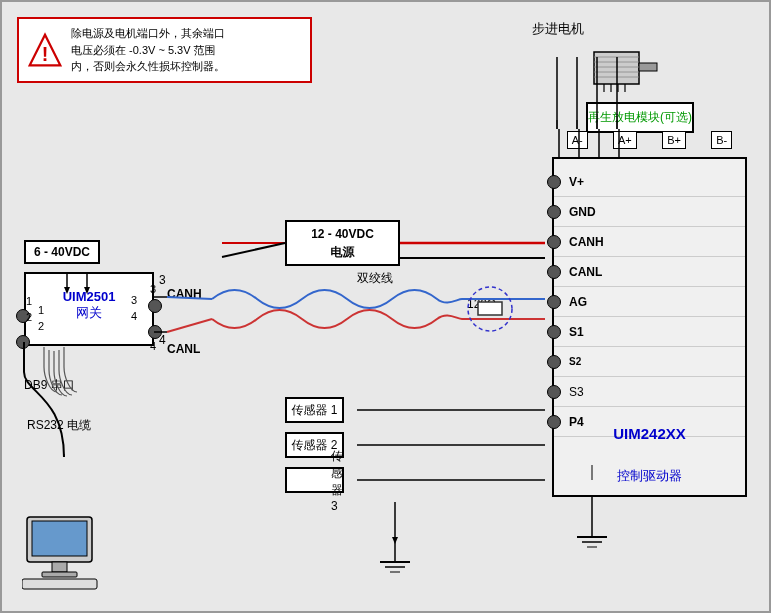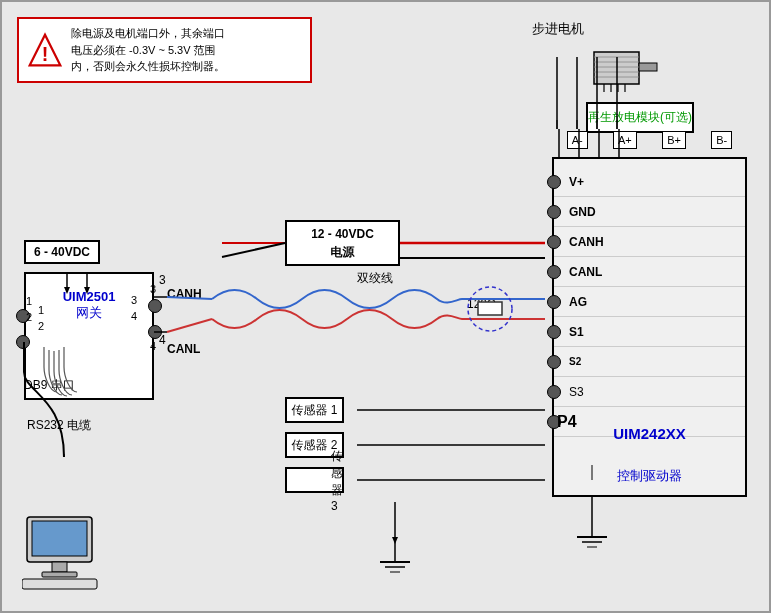--- a/index.html
+++ b/index.html
@@ -153,21 +153,21 @@
         <span style="position:absolute;left:15px;font-size:10px;font-weight:bold;">S2</span>
       </div>
 
       <div style="height:30px;border-bottom:1px solid #ccc;display:flex;align-items:center;position:relative;">
         <div style="position:absolute;left:-7px;width:14px;height:14px;background:#555;border-radius:50%;border:1px solid #000;"></div>
         <span style="position:absolute;left:15px;font-size:12px;font-weight:normal;">S3</span>
       </div>
 
       <div style="height:30px;border-bottom:1px solid #ccc;display:flex;align-items:center;position:relative;">
         <div style="position:absolute;left:-7px;width:14px;height:14px;background:#555;border-radius:50%;border:1px solid #000;"></div>
-        <span style="position:absolute;left:3px;font-size:16px;font-weight:bold;">P4</span>
+        <span style="position:absolute;left:15px;font-size:12px;font-weight:bold;">P4</span>
       </div>
     </div>
 
     <div style="position:absolute;bottom:10px;left:0;right:0;text-align:center;">
       <div style="font-size:15px;font-weight:bold;color:#0000cc;">UIM242XX</div>
       <div style="font-size:13px;color:#0000cc;margin-top:25px;">控制驱动器</div>
     </div>
   </div>
 
   <div style="position:absolute;top:218px;left:283px;width:115px;height:46px;border:2px solid #000;background:#fff;display:flex;align-items:center;justify-content:center;">
@@ -175,21 +175,21 @@
       <div>12 - 40VDC</div>
 
       <div>电源</div>
     </div>
   </div>
 
   <div style="position:absolute;top:238px;left:22px;border:2px solid #000;background:#fff;padding:3px 8px;font-size:12px;font-weight:bold;">
     <span>6 - 40VDC</span>
   </div>
 
-  <div style="position:absolute;top:270px;left:22px;width:130px;height:128px;border:2px solid #000;background:#fff;">
+  <div style="position:absolute;top:270px;left:22px;width:130px;height:74px;border:2px solid #000;background:#fff;">
     <div style="text-align:center;padding-top:15px;">
       <div style="font-size:13px;color:#0000cc;font-weight:bold;">UIM2501</div>
       <div style="font-size:13px;color:#0000cc;">网关</div>
     </div>
 
     <div style="position:absolute;top:35px;left:-10px;display:flex;flex-direction:column;gap:12px;">
       <div style="width:14px;height:14px;background:#555;border-radius:50%;border:1px solid #000;display:flex;align-items:center;justify-content:center;"></div>
       <div style="width:14px;height:14px;background:#555;border-radius:50%;border:1px solid #000;"></div>
     </div>
 

